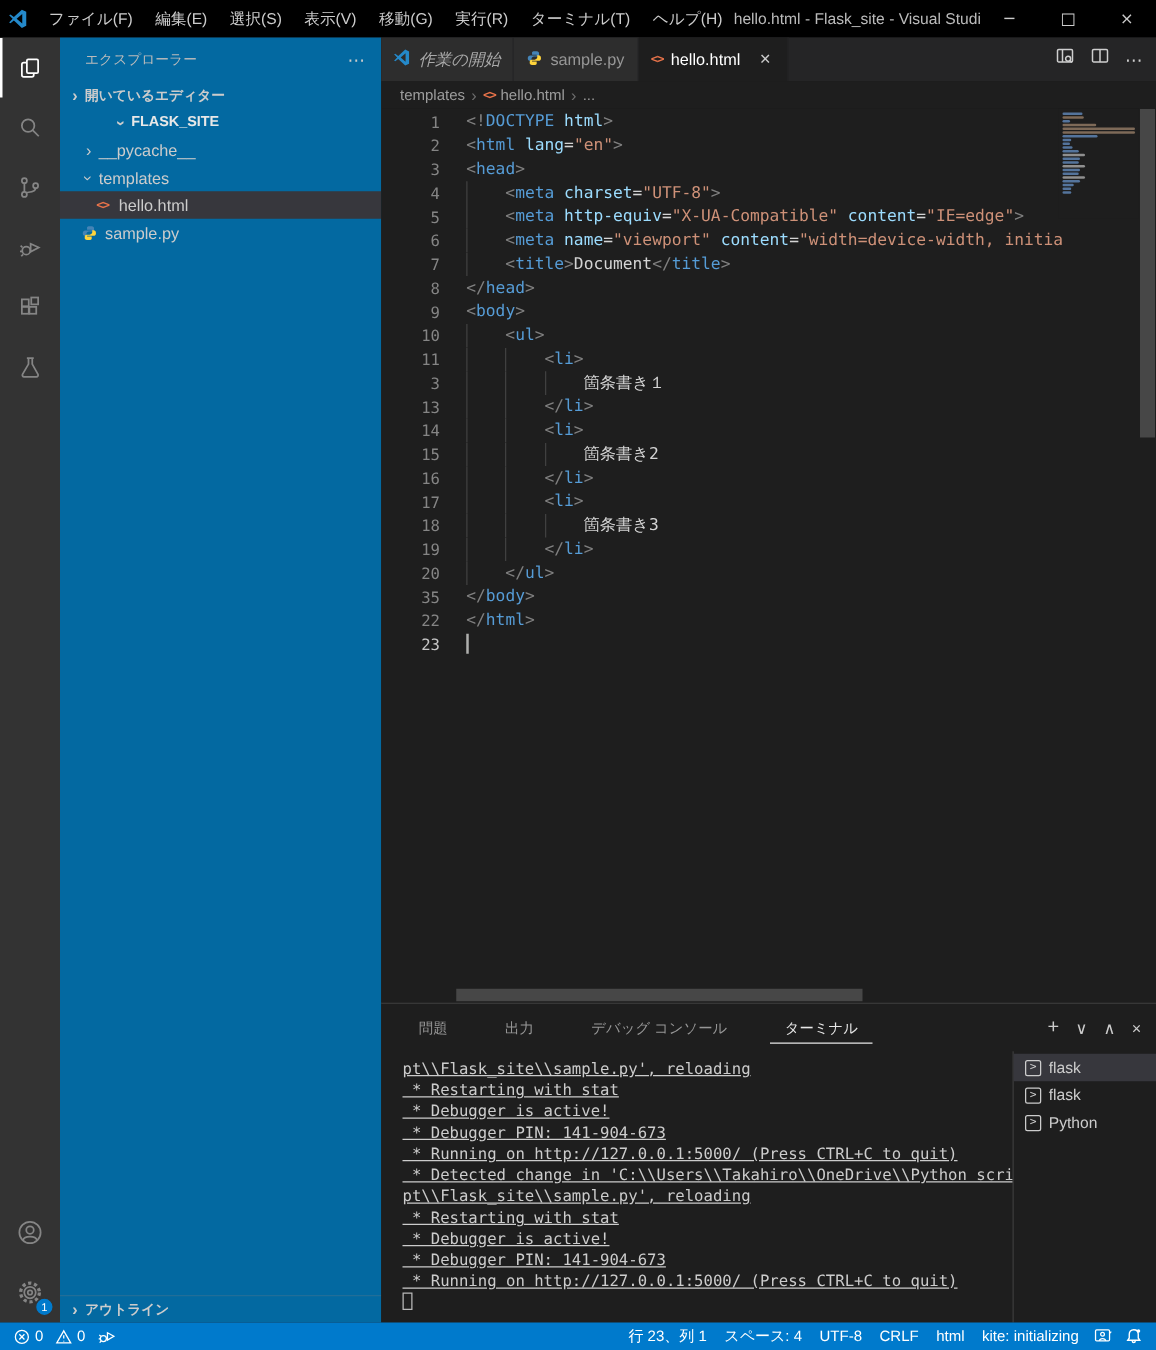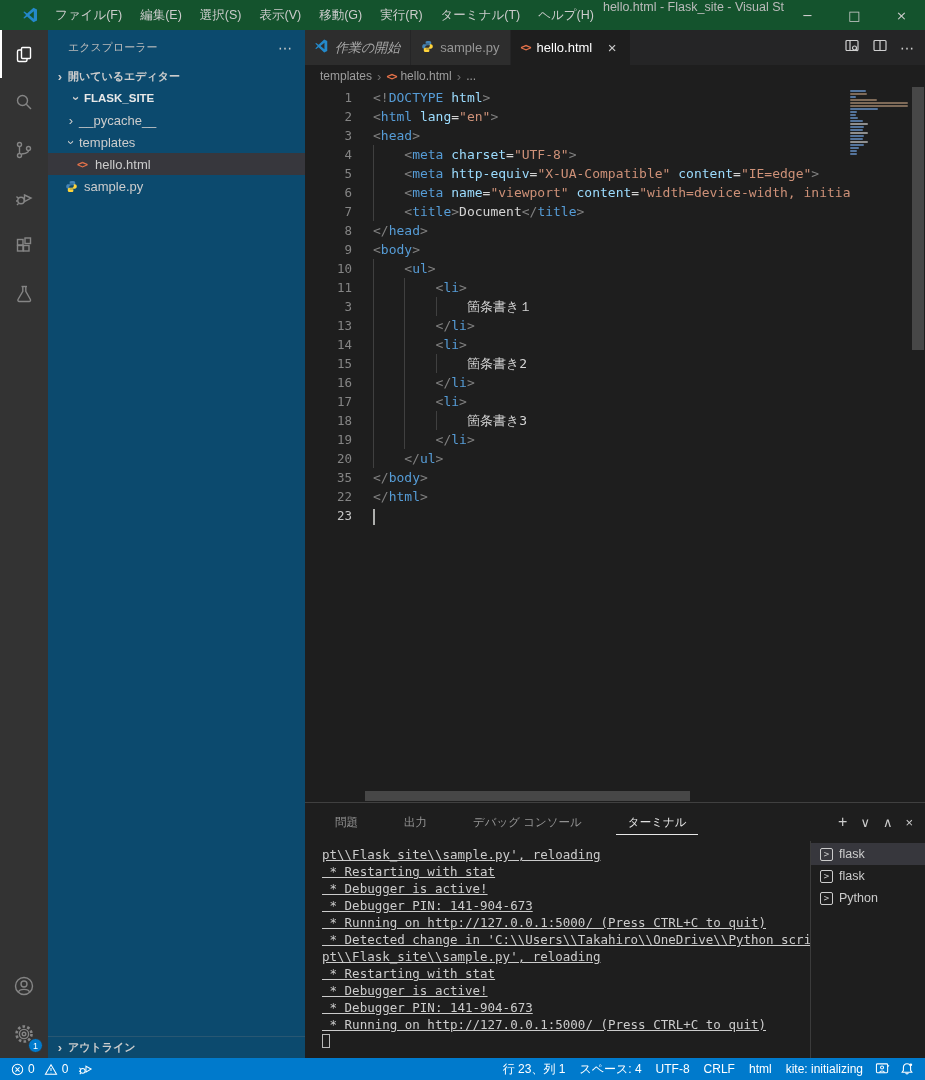--- a/index.html
+++ b/index.html
@@ -1,42 +1,42 @@
 <!DOCTYPE html>
 <html><head>
 <meta charset="utf-8">
 <style>
   * { margin:0; padding:0; box-sizing:border-box; }
   html,body { width:925px; height:1080px; overflow:hidden; background:#1e1e1e;
     font-family:"Liberation Sans", sans-serif; -webkit-font-smoothing:antialiased; }
   .window { width:925px; height:1080px; display:flex; flex-direction:column; }
 
   
-  .titlebar { height:30px; background:#14532d; display:flex; color:#cccccc; font-size:12.5px; flex:none;padding-left:16px; }
+  .titlebar { height:30px; background:#000000; display:flex; align-items:center; color:#cccccc; font-size:12.5px; flex:none; }
   .tb-logo { width:30px; display:flex; justify-content:center; align-items:center; }
   .menu-bar { display:flex; }
   .menu-item { padding:0 9px; line-height:30px; cursor:default; }
   .tb-title { flex:1; text-align:center; color:#bbbbbb; white-space:nowrap; overflow:hidden; font-size:12.5px; }
   .tb-controls { display:flex; }
   .tb-btn { width:47px; height:30px; display:flex; align-items:center; justify-content:center; font-size:13px; color:#cccccc; font-family:"DejaVu Sans", sans-serif; }
 
   
   .main { flex:1; display:flex; min-height:0; }
 
   
   .activitybar { width:48px; background:#333333; display:flex; flex-direction:column; flex:none; }
   .ab-item { width:48px; height:48px; display:flex; align-items:center; justify-content:center; color:#858585; position:relative; cursor:pointer; }
   .ab-item svg { stroke:#858585; fill:none; stroke-width:1.4; }
   .ab-item.active { box-shadow: inset 2px 0 0 #ffffff; }
   .ab-item.active svg { stroke:#ffffff; }
   .ab-spacer { flex:1; }
   .ab-badge { position:absolute; right:5px; bottom:5px; min-width:15px; height:15px; border-radius:50%; background:#007acc; color:#ffffff; font-size:9px; display:flex; align-items:center; justify-content:center; border:1.5px solid #333333; }
 
   
-  .sidebar { width:257px; background:#0c4a6e; color:#cccccc; display:flex; flex-direction:column; flex:none; font-size:13px; }
+  .sidebar { width:257px; background:#0369a1; color:#cccccc; display:flex; flex-direction:column; flex:none; font-size:13px; }
   .sb-header { height:35px; display:flex; align-items:center; padding:0 12px 0 20px; font-size:11px; color:#bbbbbb; flex:none; }
   .sb-header .grow { flex:1; }
   .sb-overflow { color:#cccccc; font-size:14px; cursor:pointer; letter-spacing:1px; }
   .section-row { height:22px; display:flex; align-items:center; padding-left:4px; font-size:11px; font-weight:bold; color:#cccccc; cursor:pointer; flex:none; }
   .tree { flex:1; overflow:hidden; }
   .tree-row { height:22px; display:flex; align-items:center; cursor:pointer; white-space:nowrap; }
   .tree-row.sel { background:#37373d; }
   .tree-row.root { font-weight:bold; font-size:11.5px; color:#e8e8e8; }
   .chev { width:16px; text-align:center; color:#cccccc; font-size:13px; display:inline-block; flex:none; }
   .chev.down { transform:rotate(90deg); }
@@ -199,21 +199,21 @@
       <div class="sb-header">
         <span>エクスプローラー</span>
         <span class="grow"></span>
         <span class="sb-overflow">⋯</span>
       </div>
       <div class="section-row">
         <span class="chev">›</span>
         <span>開いているエディター</span>
       </div>
       <div class="tree">
-          <div class="tree-row root" style="padding-left: 20px;">
+          <div class="tree-row root" style="padding-left: 0; margin-left: 41px;">
             <span class="chev down">›</span>
             <span>FLASK_SITE</span>
           </div>
           <div class="tree-row" style="padding-left: 15px;">
             <span class="chev">›</span>
             <span>__pycache__</span>
           </div>
           <div class="tree-row" style="padding-left: 15px;">
             <span class="chev down">›</span>
             <span>templates</span>

